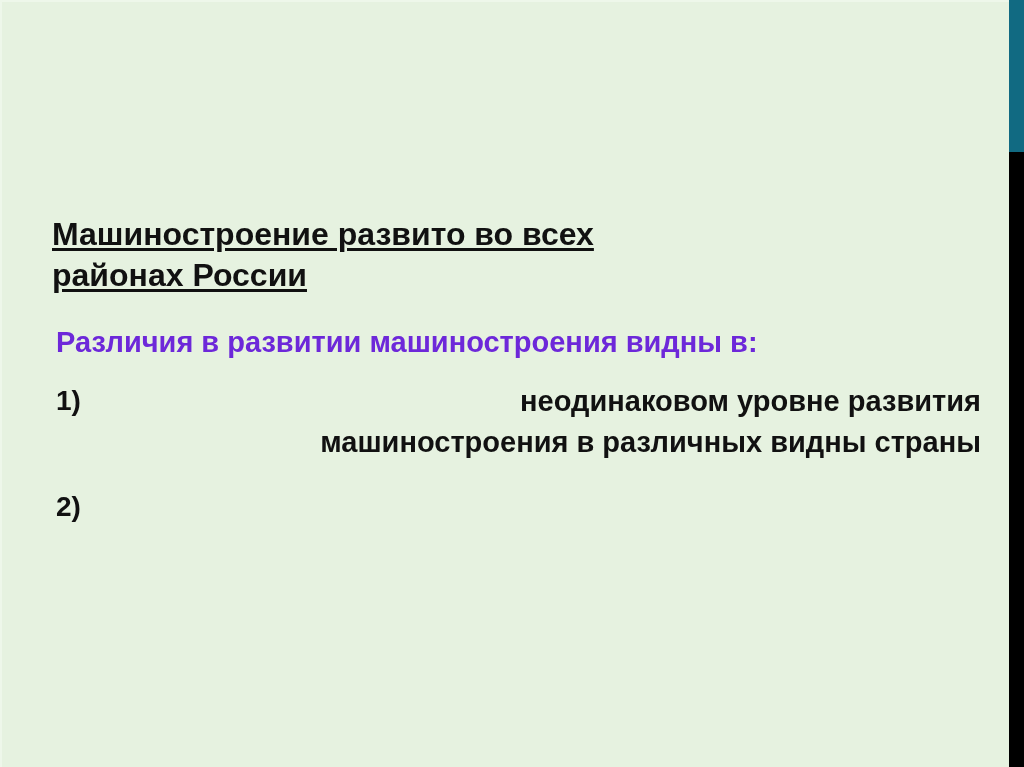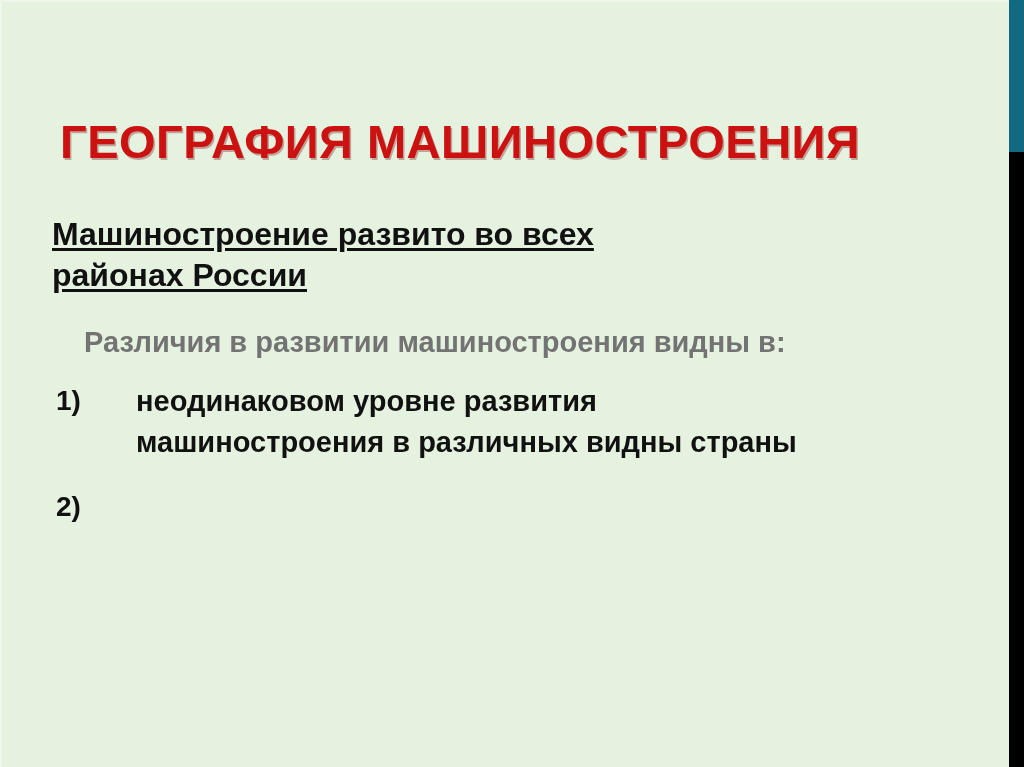--- a/index.html
+++ b/index.html
@@ -98,24 +98,23 @@
     text-underline-offset: 3px;
   }
 
   #intro-line {
     position: absolute;
     left: 56px;
     top: 325px;
     width: 920px;
     font-size: 29px;
     font-weight: bold;
-    color: #737373;
+    color: #6d28d9;
     line-height: 1.2;
     white-space: nowrap;
-    margin-left: 28px;
   }
 
   #numbered-list {
     position: absolute;
     left: 56px;
     top: 381px;
     width: 925px;
   }
 
   .list-item {
@@ -133,33 +132,33 @@
     color: #111111;
     line-height: 1.42;
   }
 
   .list-text {
     flex: 1 1 auto;
     font-size: 29px;
     font-weight: bold;
     color: #111111;
     line-height: 1.42;
+    text-align: right;
   }
   .list-text .line { display: block; }
 </style>
 </head>
 <body>
 
 <div id="slide" style="background: rgb(230, 242, 224);">
 
   <div id="slide-edge-highlight"></div>
 
   <div id="content">
 
-    <h1 id="slide-title" style="color: rgb(204, 17, 17);">ГЕОГРАФИЯ МАШИНОСТРОЕНИЯ</h1>
 
     <div id="subtitle-block">
       <span class="u">Машиностроение развито во всех</span><br>
       <span class="u">районах России</span>
     </div>
 
     <p id="intro-line">Различия в развитии машиностроения видны в:</p>
 
     <div id="numbered-list">
 

